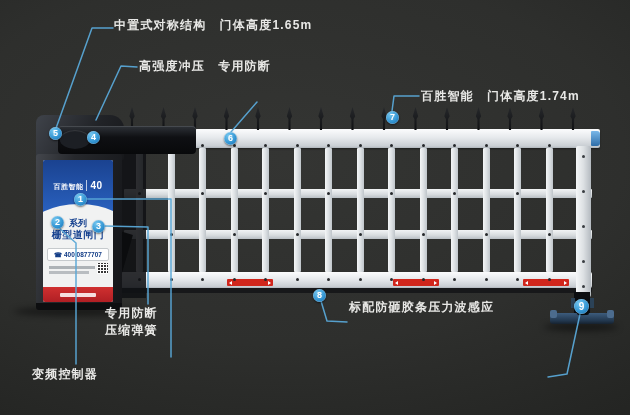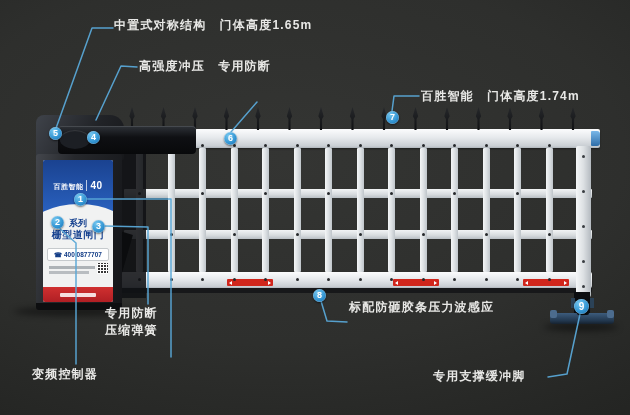--- a/index.html
+++ b/index.html
@@ -245,15 +245,14 @@
 
   <div class="callout" style="left:114px;top:17px;">中置式对称结构　门体高度1.65m</div>
   <div class="callout" style="left:139px;top:58px;">高强度冲压　专用防断</div>
   <div class="callout" style="left:421px;top:88px;">百胜智能　门体高度1.74m</div>
   <div class="callout" style="left:105px;top:305px;">
     <span class="ln">专用防断</span>
     <span class="ln">压缩弹簧</span>
   </div>
   <div class="callout" style="left:32px;top:366px;">变频控制器</div>
   <div class="callout" style="left:349px;top:299px;">标配防砸胶条压力波感应</div>
-  <div class="callout" style="left:433px;top:368px;">专用支撑缓冲脚</div>
 
 </div>
 
 </body></html>

